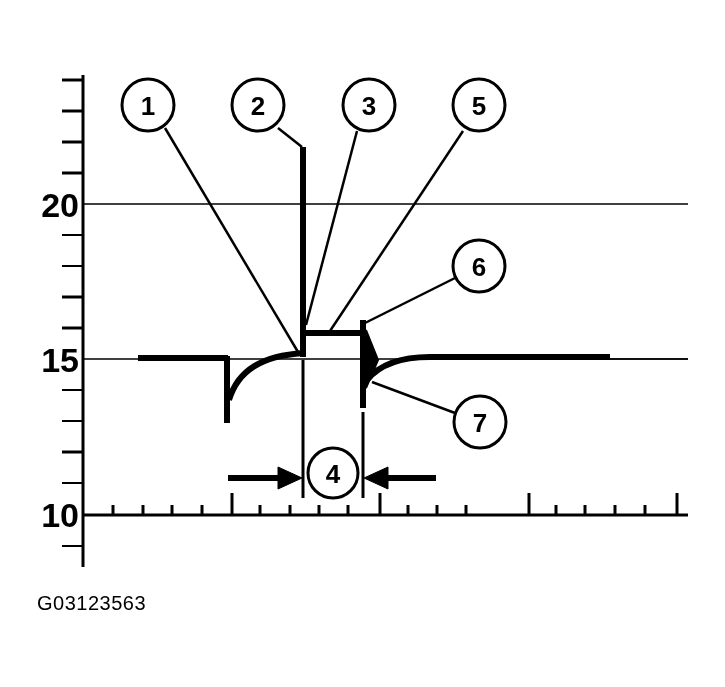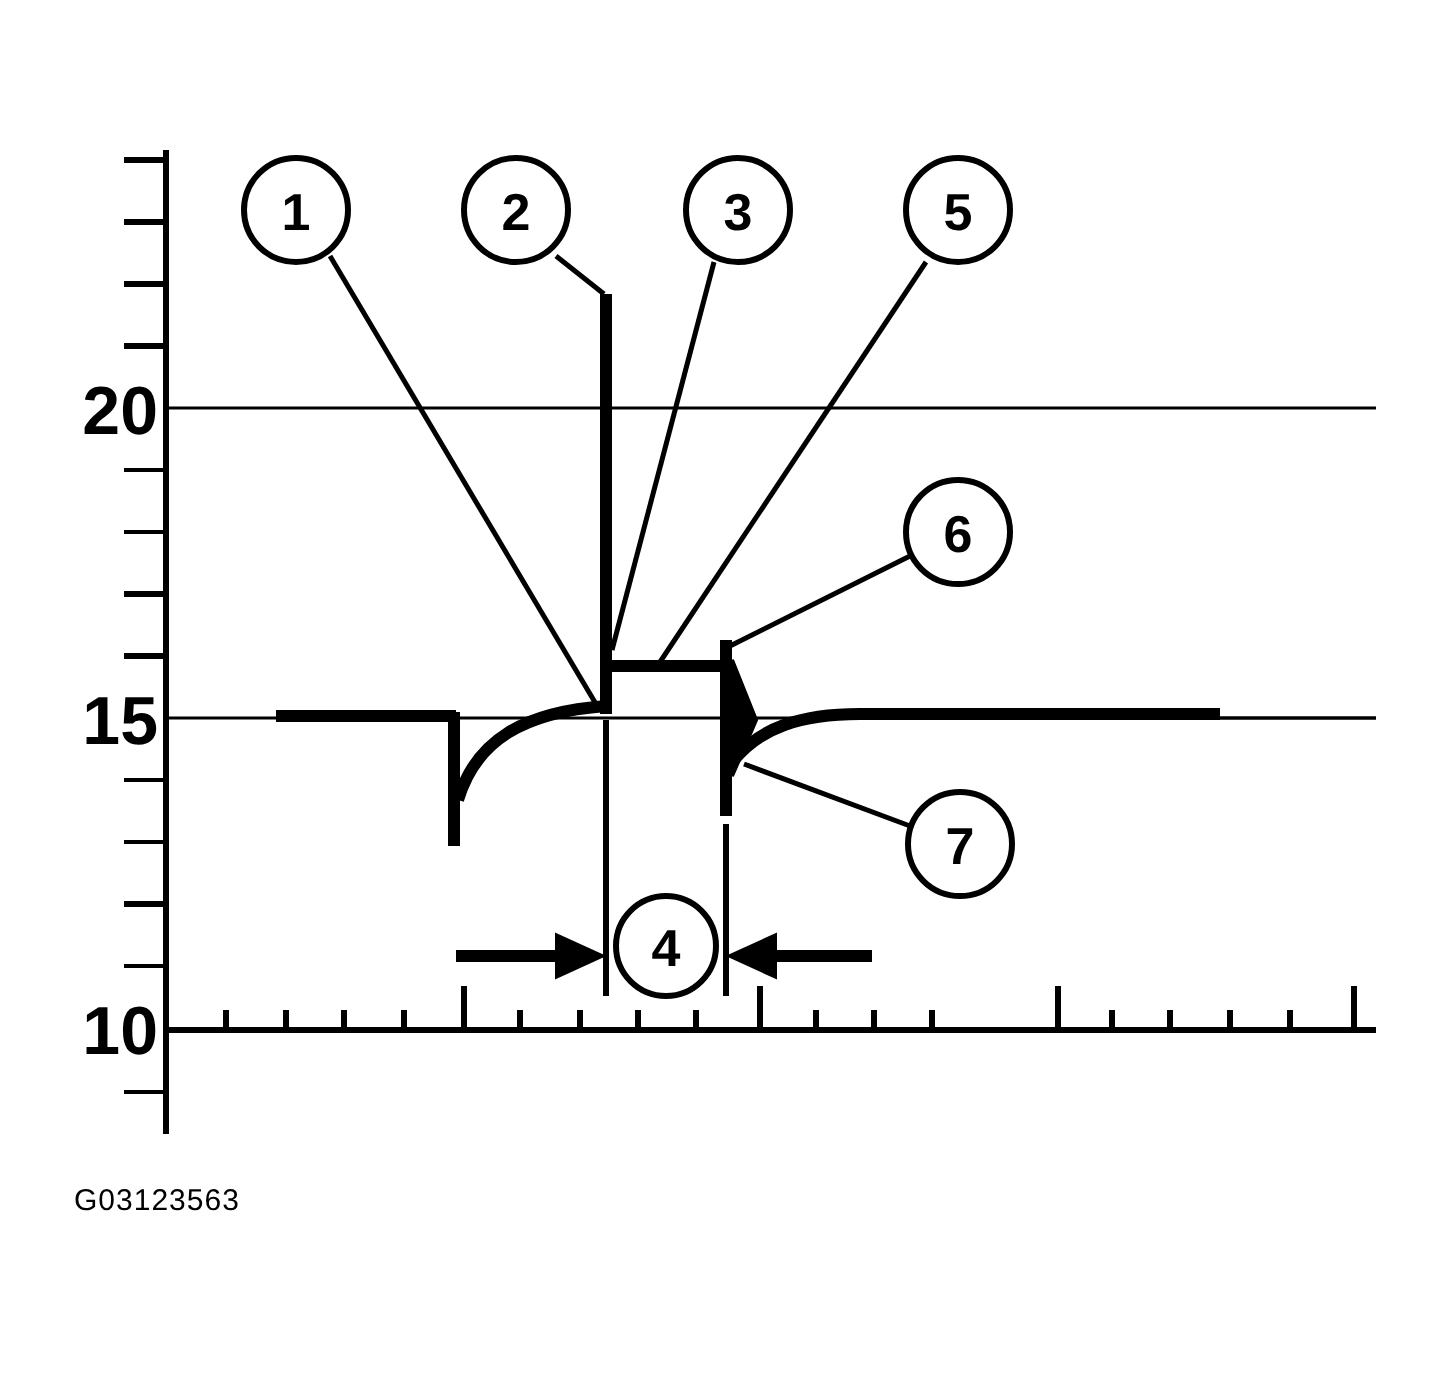--- a/index.html
+++ b/index.html
@@ -1,20 +1,20 @@
 <!DOCTYPE html>
 <html><head>
 <meta charset="utf-8">
 <style>
   html, body { margin:0; padding:0; background:#ffffff; }
   body { width:725px; height:687px; position:relative; overflow:hidden; }
   #fig { position:absolute; left:0; top:0; }
   .axis-label { font-family:"Liberation Sans", sans-serif; font-weight:bold; font-size:34px; fill:#000; }
   .callout-num { font-family:"Liberation Sans", sans-serif; font-weight:bold; font-size:26px; fill:#000; }
-  .caption { position:absolute; left:37px; top:592px; font-family:"Liberation Sans", sans-serif; font-size:15px; color:#000; letter-spacing:0.5px; }
+  .caption { position:absolute; left:37px; top:592px; font-family:"Liberation Sans", sans-serif; font-size:20px; color:#000; letter-spacing:0.5px; }
 </style>
 </head>
 <body>
 
 <svg id="fig" width="725" height="687" viewBox="0 0 725 687" xmlns="http://www.w3.org/2000/svg">
 
   <g stroke="#000" fill="none">
     <line x1="83" y1="75" x2="83" y2="567" stroke-width="3"></line>
 
     <line x1="62" y1="80" x2="83" y2="80" stroke-width="3"></line>

